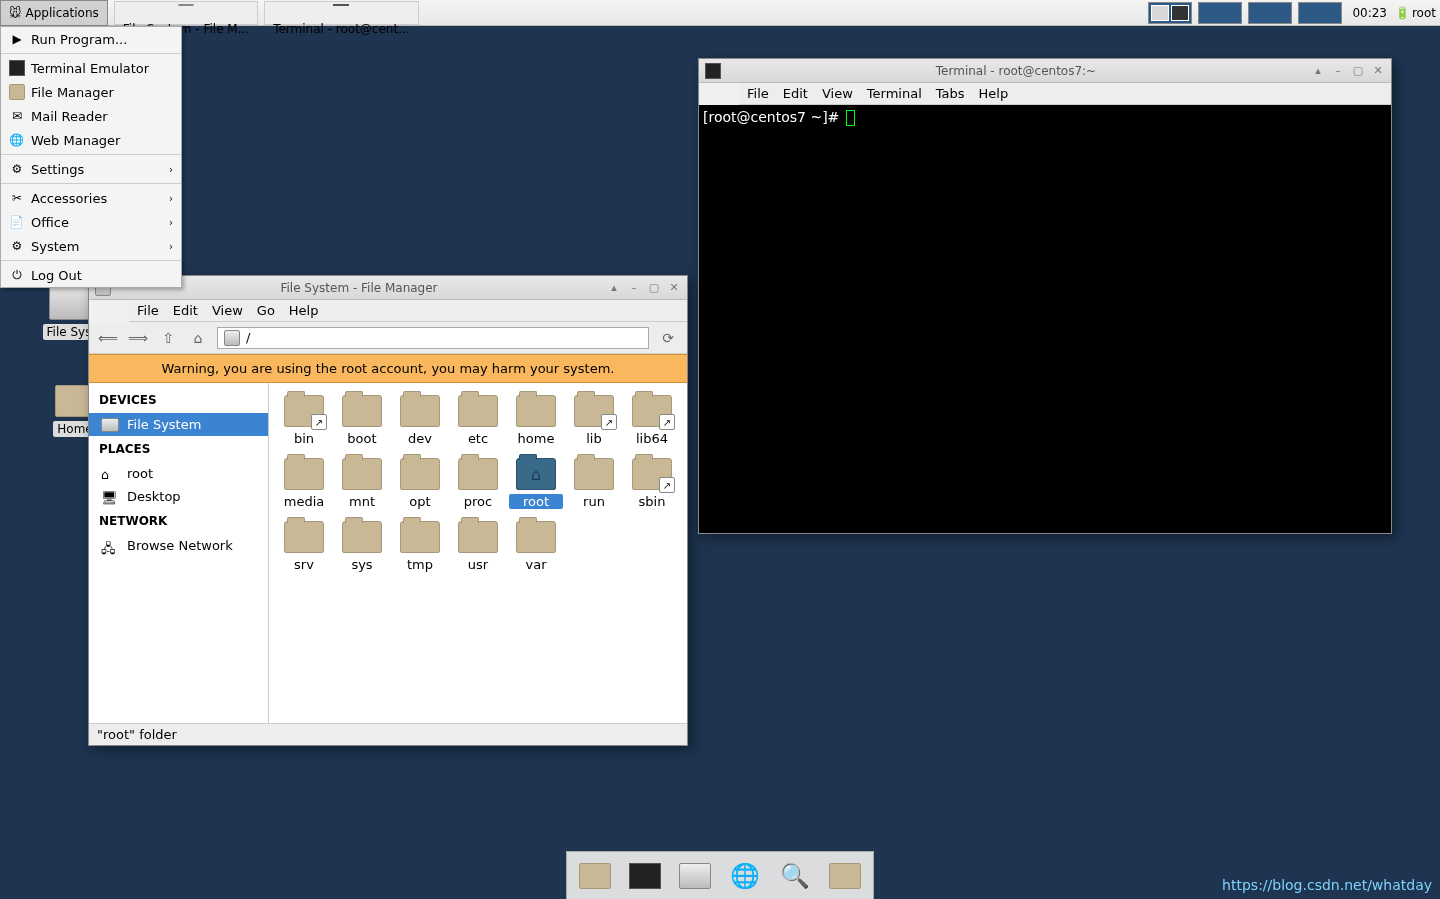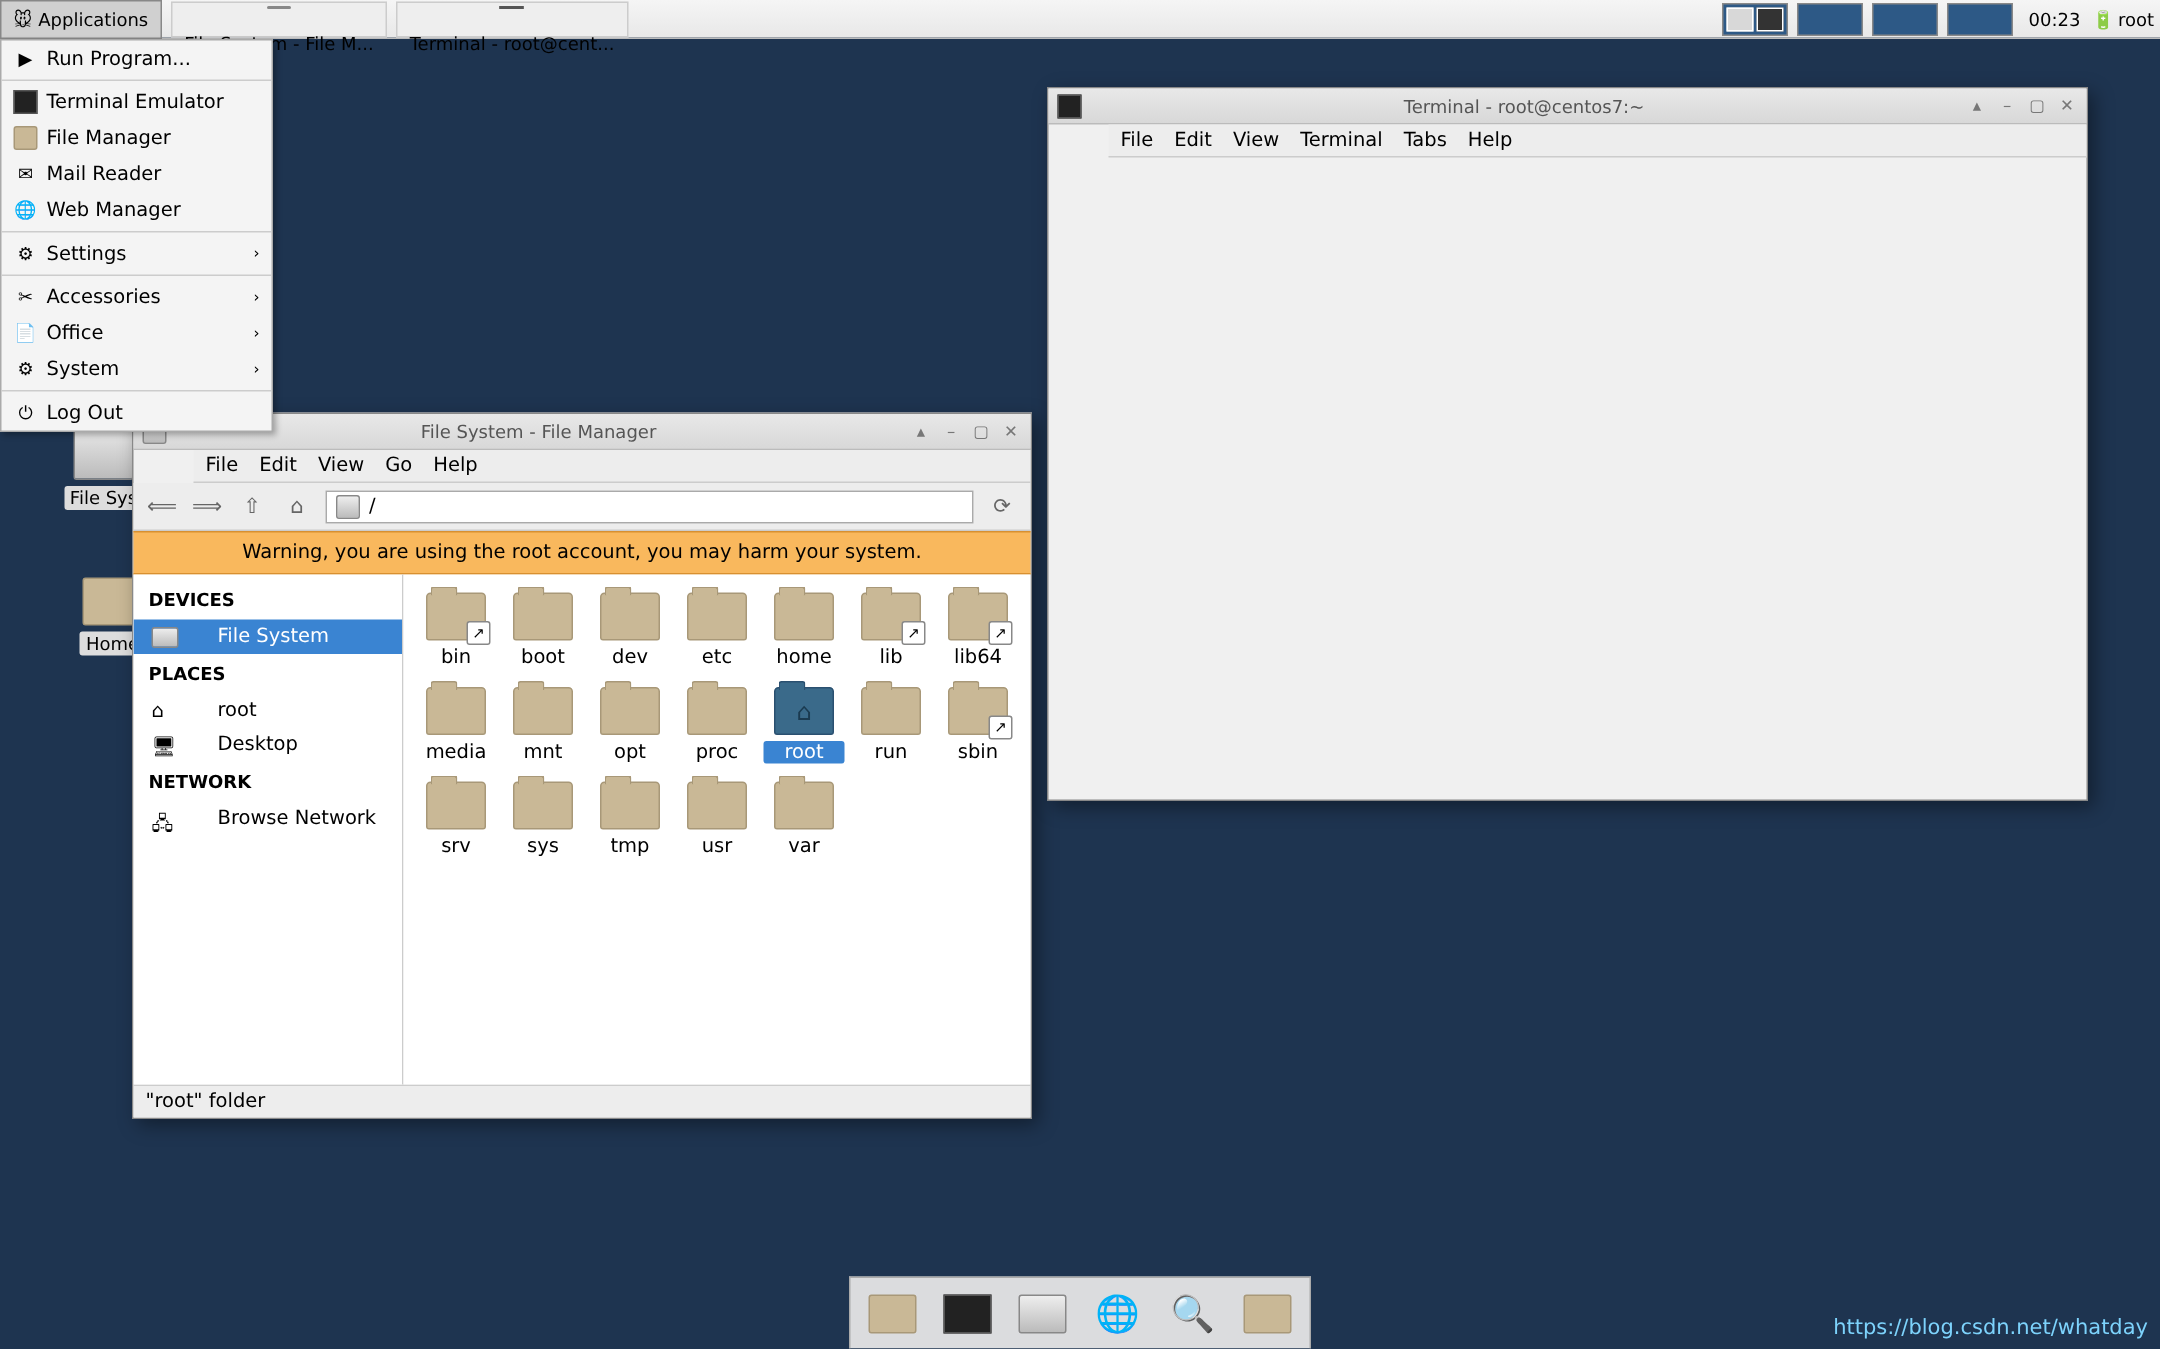--- a/index.html
+++ b/index.html
@@ -36,21 +36,21 @@
 .menubar span { cursor: pointer; }
 
 
 .fm-toolbar { height: 32px; display: flex; align-items: center; padding: 0 8px; gap: 8px; background:#ededed; border-bottom:1px solid #ccc;}
 .fm-nav-btn { width:22px; height:22px; display:flex; align-items:center; justify-content:center; cursor:pointer; color:#666; font-size:14px;}
 .fm-path { flex:1; height:22px; background:#fff; border:1px solid #aaa; padding:0 6px; display:flex; align-items:center; font-family:monospace; font-size:13px;}
 .fm-warning { background:#f9b85d; text-align:center; padding:6px; font-family:monospace; font-size:13px; border-top:1px solid #d89030; border-bottom:1px solid #d89030;}
 .fm-body { display:flex; height:340px; }
 .fm-sidebar { width:180px; background:#fff; border-right:1px solid #ccc; padding:4px 0; font-size:13px; overflow:auto;}
 .fm-sidebar .sb-header { font-weight:bold; padding:6px 10px; font-size:12px;}
-.fm-sidebar .sb-item { display:flex; align-items:center; padding:4px 12px; gap:26px; cursor:pointer;}
+.fm-sidebar .sb-item { display:flex; align-items:center; padding:4px 12px; gap:8px; cursor:pointer;}
 .fm-sidebar .sb-item.selected { background:#3a84d2; color:#fff; }
 .fm-filegrid { flex:1; background:#fff; padding:8px; overflow:auto; display:flex; flex-wrap:wrap; align-content:flex-start; gap:4px 4px;}
 .fm-folder { width:54px; text-align:center; font-family:monospace; font-size:13px; cursor:pointer; padding:4px 0;}
 .fm-folder .fld-icon { width:40px; height:32px; margin:0 auto 4px; background:#c9b896; border-radius:3px 3px 2px 2px; border:1px solid #a89878; position:relative;}
 .fm-folder .fld-icon::before { content:""; position:absolute; top:-5px; left:2px; width:16px; height:5px; background:#c9b896; border-radius:2px 2px 0 0; border:1px solid #a89878; border-bottom:none;}
 .fm-folder .fld-icon.home-fld { background:#3a6a8a; border-color:#2a5070;}
 .fm-folder .fld-icon.home-fld::before { background:#3a6a8a; border-color:#2a5070;}
 .fm-folder .fld-icon .link-badge { position:absolute; right:-4px; bottom:-4px; width:16px; height:16px; background:#fff; border:1px solid #888; border-radius:2px; font-size:10px; display:flex; align-items:center; justify-content:center;}
 .fm-folder.selected .fld-name { background:#3a84d2; color:#fff; padding:0 2px; border-radius:2px;}
 .fm-status { height:22px; background:#ededed; border-top:1px solid #ccc; padding:2px 8px; font-family:monospace; font-size:13px; display:flex; align-items:center;}
@@ -327,20 +327,23 @@
     <span class="win-btn">✕</span>
   </div>
   <div class="menubar" id="term-menubar">
       <span>File</span>
       <span>Edit</span>
       <span>View</span>
       <span>Terminal</span>
       <span>Tabs</span>
       <span>Help</span>
     </div>
+  <div class="term-body">
+    <span class="term-prompt"><span class="user">[root@centos7 ~]# </span></span><span class="term-cursor"></span>
+  </div>
 </div>
 
 <div class="dock">
   <div class="dock-item">
       <span class="folder-ico" style="width:32px;height:26px;display:block;"></span>
     </div>
   <div class="dock-item">
       <span class="term-ico" style="width:32px;height:26px;display:block;"></span>
     </div>
   <div class="dock-item">

